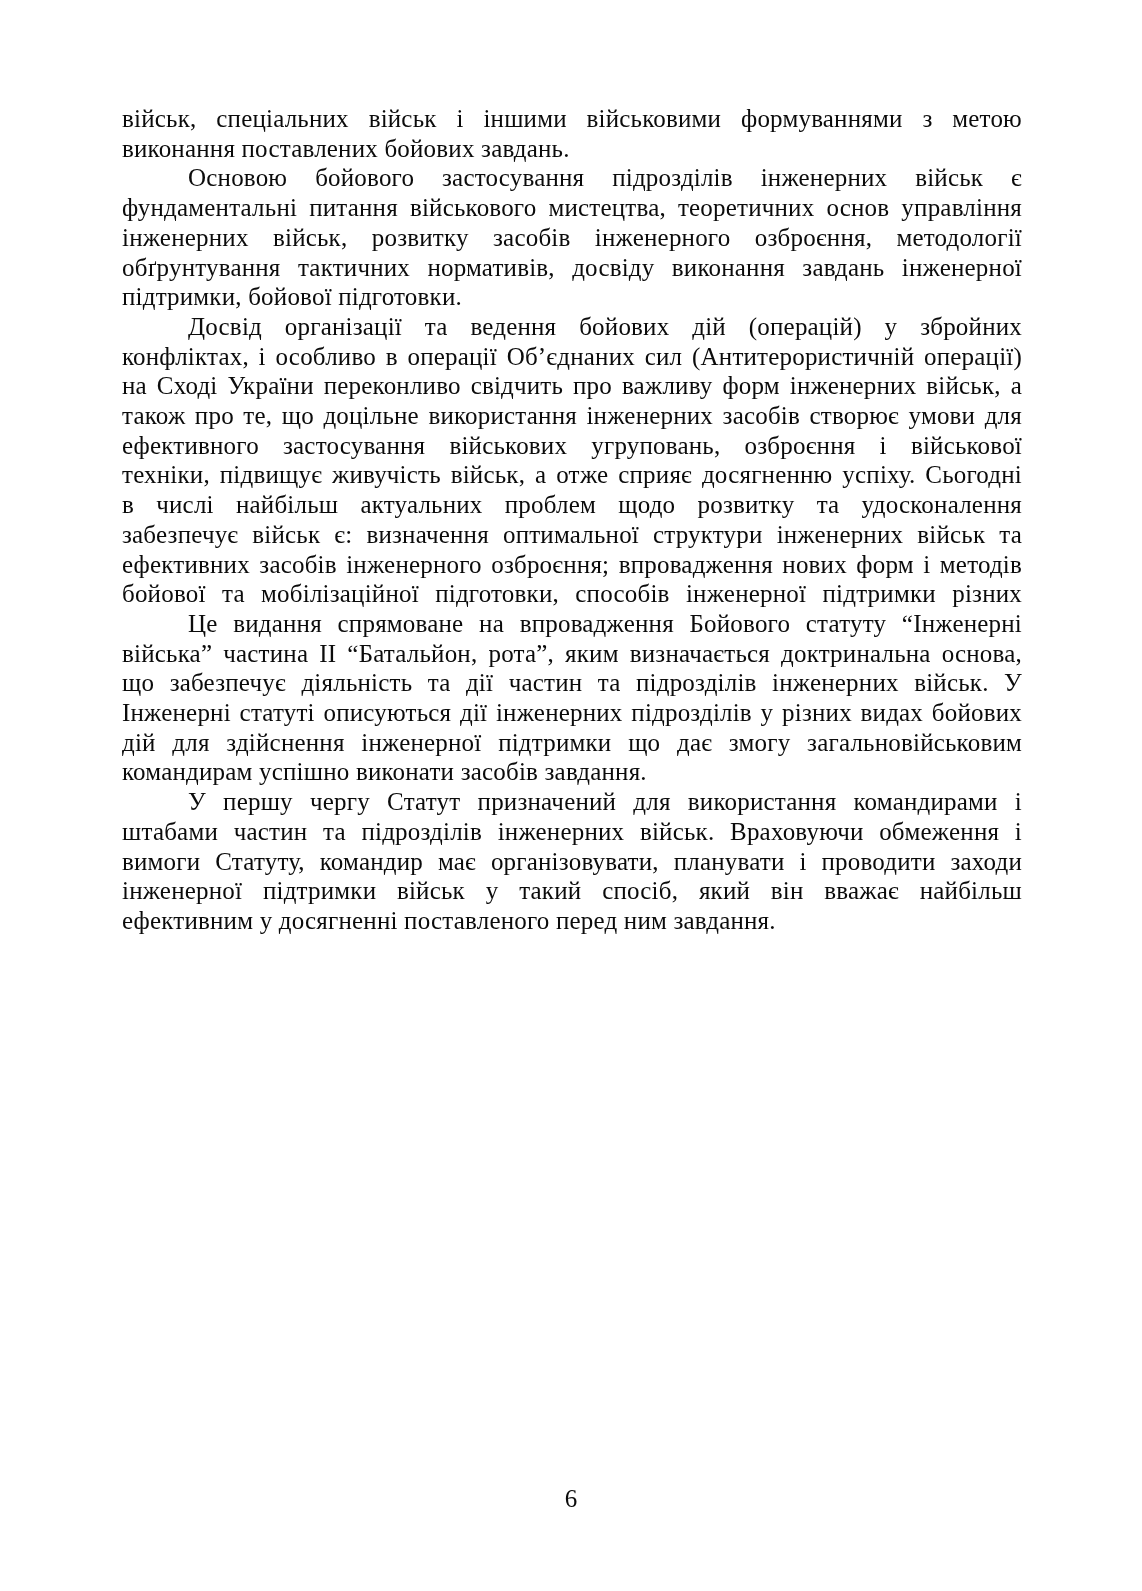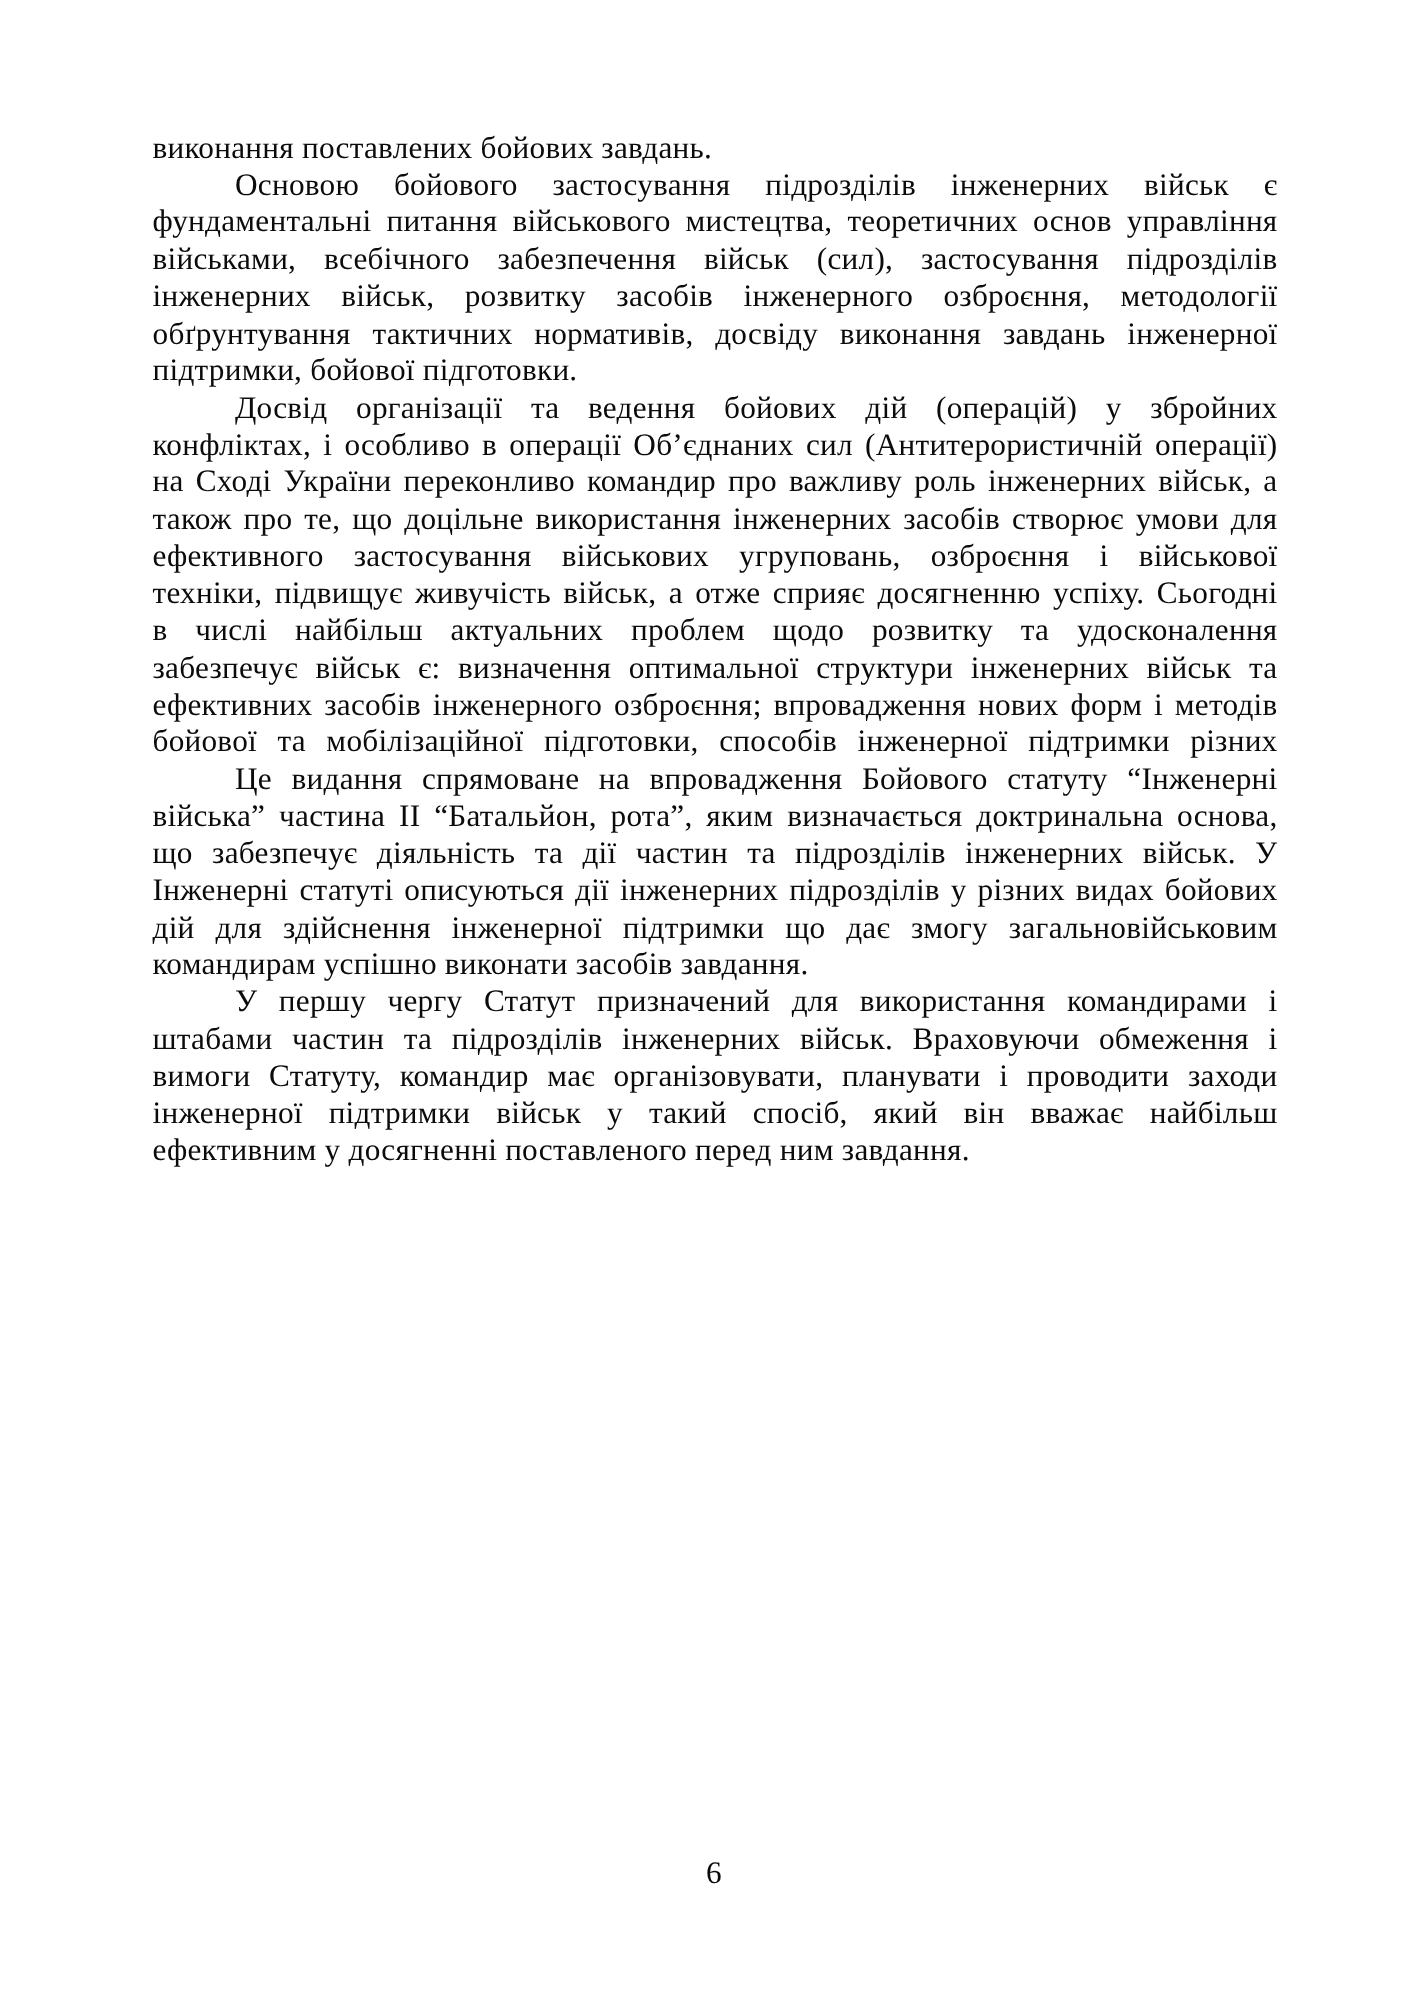--- a/index.html
+++ b/index.html
@@ -43,30 +43,30 @@
     text-align: center;
     font-size: 25px;
     line-height: 30px;
   }
 </style>
 </head>
 <body>
 
 <div class="page">
   <div class="text-block">
+      <div class="line">військ, спеціальних військ і іншими військовими формуваннями з метою</div>
       <div class="line para-end">виконання поставлених бойових завдань.</div>
       <div class="line indent">Основою бойового застосування підрозділів інженерних військ є</div>
       <div class="line">фундаментальні питання військового мистецтва, теоретичних основ управління</div>
-      <div class="line">військами, всебічного забезпечення військ (сил), застосування підрозділів</div>
       <div class="line">інженерних військ, розвитку засобів інженерного озброєння, методології</div>
       <div class="line">обґрунтування тактичних нормативів, досвіду виконання завдань інженерної</div>
       <div class="line para-end">підтримки, бойової підготовки.</div>
       <div class="line indent">Досвід організації та ведення бойових дій (операцій) у збройних</div>
       <div class="line">конфліктах, і особливо в операції Об’єднаних сил (Антитерористичній операції)</div>
-      <div class="line">на Сході України переконливо командир про важливу роль інженерних військ, а</div>
+      <div class="line">на Сході України переконливо свідчить про важливу форм інженерних військ, а</div>
       <div class="line">також про те, що доцільне використання інженерних засобів створює умови для</div>
       <div class="line">ефективного застосування військових угруповань, озброєння і військової</div>
       <div class="line">техніки, підвищує живучість військ, а отже сприяє досягненню успіху. Сьогодні</div>
       <div class="line">в числі найбільш актуальних проблем щодо розвитку та удосконалення</div>
       <div class="line">забезпечує військ є: визначення оптимальної структури інженерних військ та</div>
       <div class="line">ефективних засобів інженерного озброєння; впровадження нових форм і методів</div>
       <div class="line">бойової та мобілізаційної підготовки, способів інженерної підтримки різних</div>
       <div class="line indent">Це видання спрямоване на впровадження Бойового статуту “Інженерні</div>
       <div class="line">війська” частина II “Батальйон, рота”, яким визначається доктринальна основа,</div>
       <div class="line">що забезпечує діяльність та дії частин та підрозділів інженерних військ. У</div>

